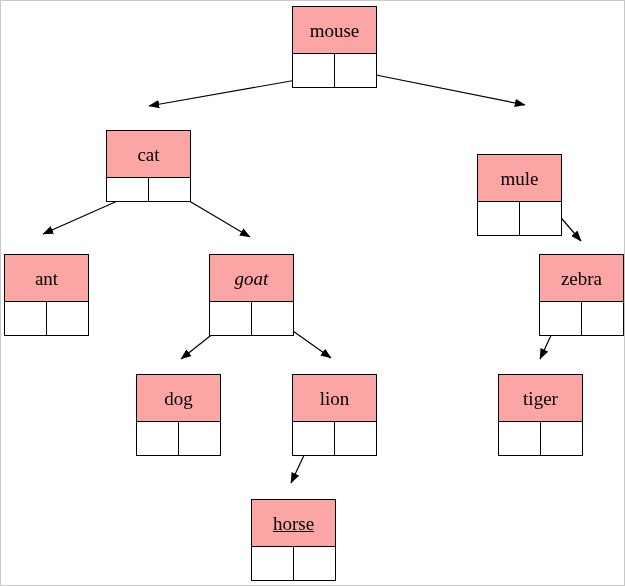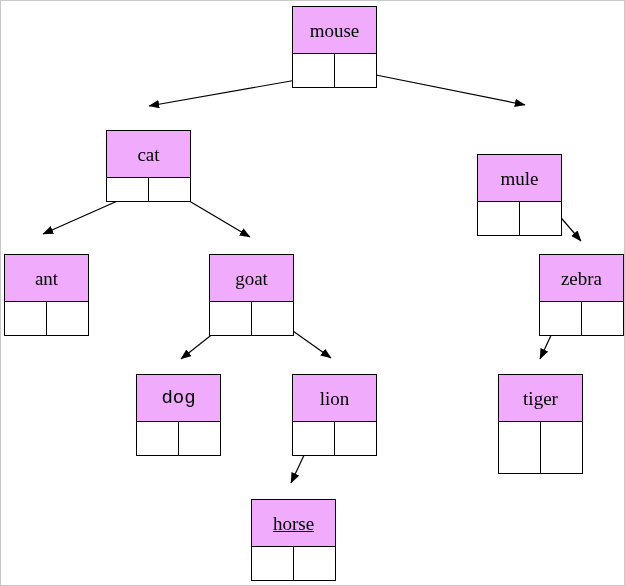--- a/index.html
+++ b/index.html
@@ -22,21 +22,21 @@
     left: 0;
     top: 0;
     width: 625px;
     height: 586px;
     pointer-events: none;
   }
   .node {
     position: absolute;
     box-sizing: border-box;
     border: 1.4px solid #000000;
-    background: #f0abfc;
+    background: #fca5a5;
     display: flex;
     flex-direction: column;
   }
   .node-label {
     flex: 0 0 47px;
     height: 47px;
     display: flex;
     align-items: center;
     justify-content: center;
     font-size: 19px;
@@ -107,48 +107,48 @@
         </div>
       </div>
       <div class="node" style="left: 3px; top: 253px; width: 85px; height: 82px;">
         <div class="node-label" style="height: 47px; flex-basis: 47px;">ant</div>
         <div class="node-pointers">
           <div class="ptr left"></div>
           <div class="ptr right"></div>
         </div>
       </div>
       <div class="node" style="left: 208px; top: 253px; width: 85px; height: 82px;">
-        <div class="node-label" style="height: 47px; flex-basis: 47px;">goat</div>
+        <div class="node-label" style="height: 47px; flex-basis: 47px; font-style: italic;">goat</div>
         <div class="node-pointers">
           <div class="ptr left"></div>
           <div class="ptr right"></div>
         </div>
       </div>
       <div class="node" style="left: 538px; top: 253px; width: 85px; height: 82px; text-align: center;">
         <div class="node-label" style="height: 47px; flex-basis: 47px;">zebra</div>
         <div class="node-pointers">
           <div class="ptr left"></div>
           <div class="ptr right"></div>
         </div>
       </div>
       <div class="node" style="left: 135px; top: 373px; width: 85px; height: 82px;">
-        <div class="node-label" style="height: 47px; flex-basis: 47px; font-family: Liberation Mono, monospace;">dog</div>
+        <div class="node-label" style="height: 47px; flex-basis: 47px;">dog</div>
         <div class="node-pointers">
           <div class="ptr left"></div>
           <div class="ptr right"></div>
         </div>
       </div>
       <div class="node" style="left: 291px; top: 373px; width: 85px; height: 82px; justify-content: space-between;">
         <div class="node-label" style="height: 47px; flex-basis: 47px;">lion</div>
         <div class="node-pointers">
           <div class="ptr left"></div>
           <div class="ptr right"></div>
         </div>
       </div>
-      <div class="node" style="left: 497px; top: 373px; width: 85px; height: 100px;">
+      <div class="node" style="left: 497px; top: 373px; width: 85px; height: 82px;">
         <div class="node-label" style="height: 47px; flex-basis: 47px;">tiger</div>
         <div class="node-pointers">
           <div class="ptr left"></div>
           <div class="ptr right"></div>
         </div>
       </div>
       <div class="node" style="left: 250px; top: 498px; width: 85px; height: 82px; text-decoration: underline;">
         <div class="node-label" style="height: 47px; flex-basis: 47px;">horse</div>
         <div class="node-pointers">
           <div class="ptr left"></div>

